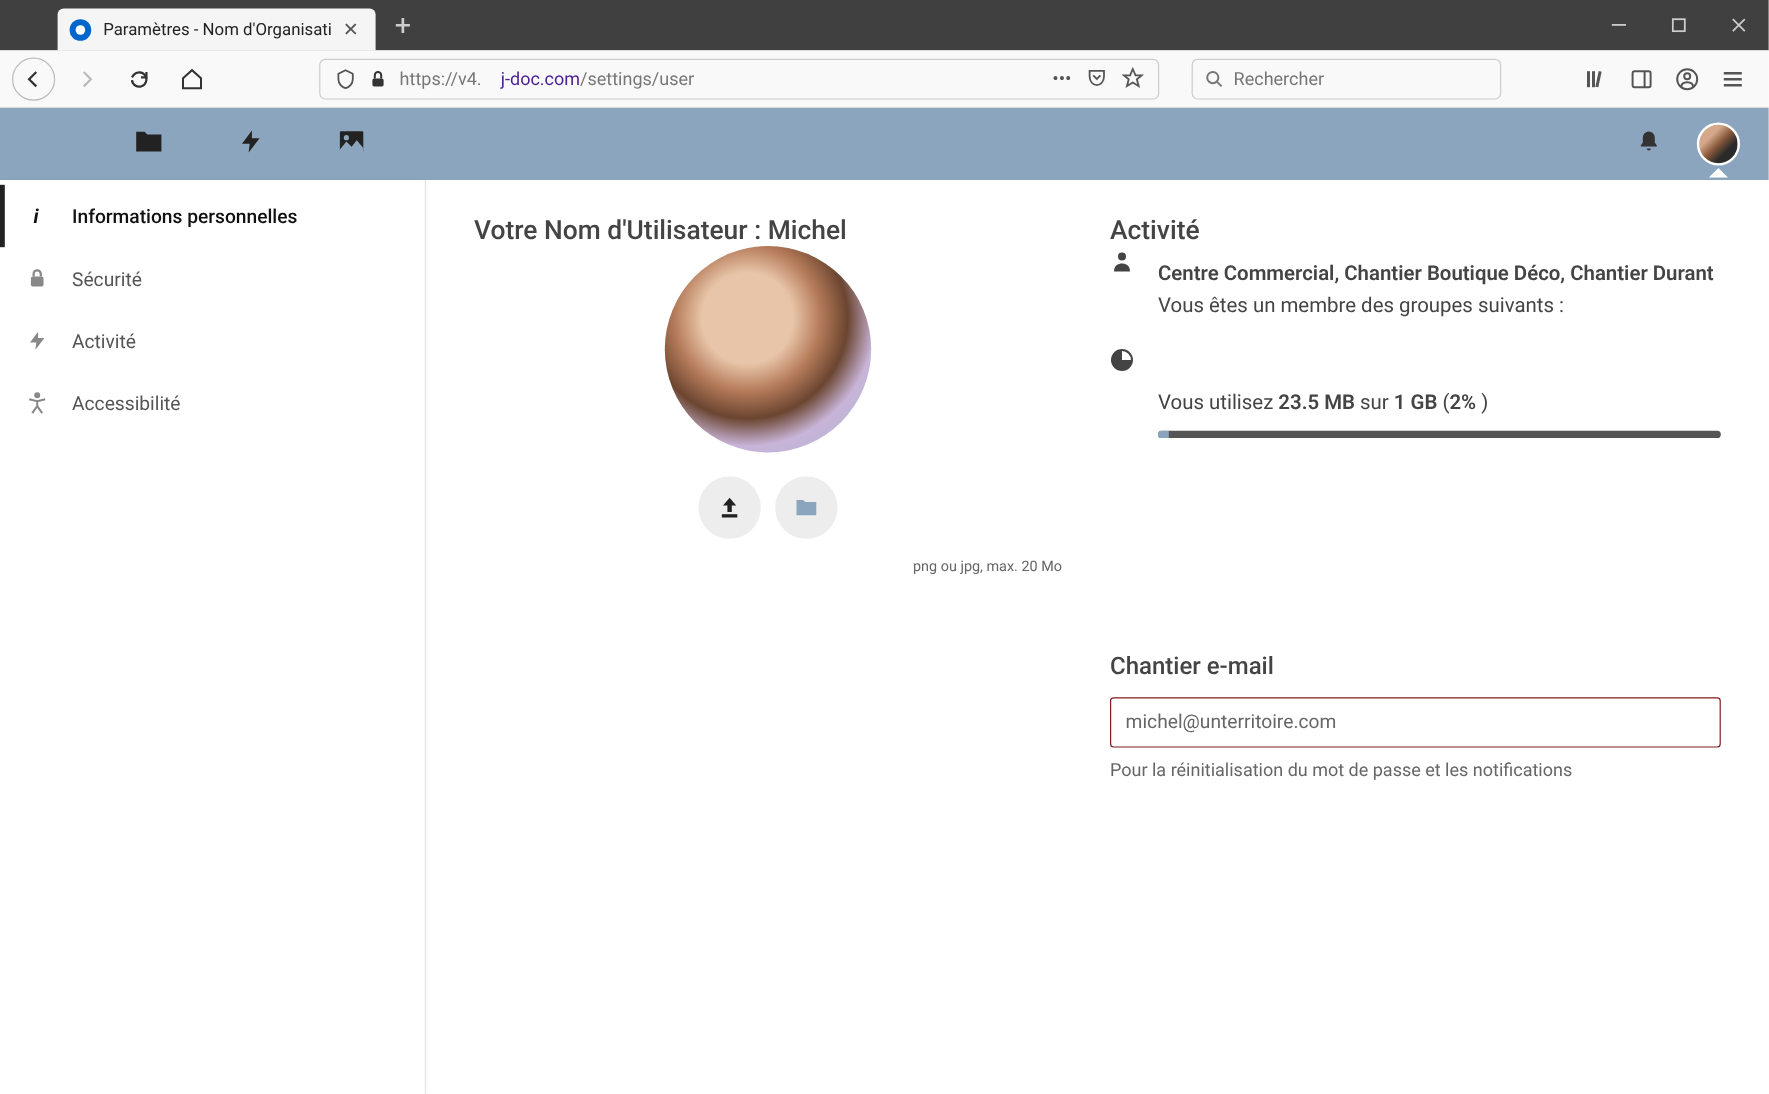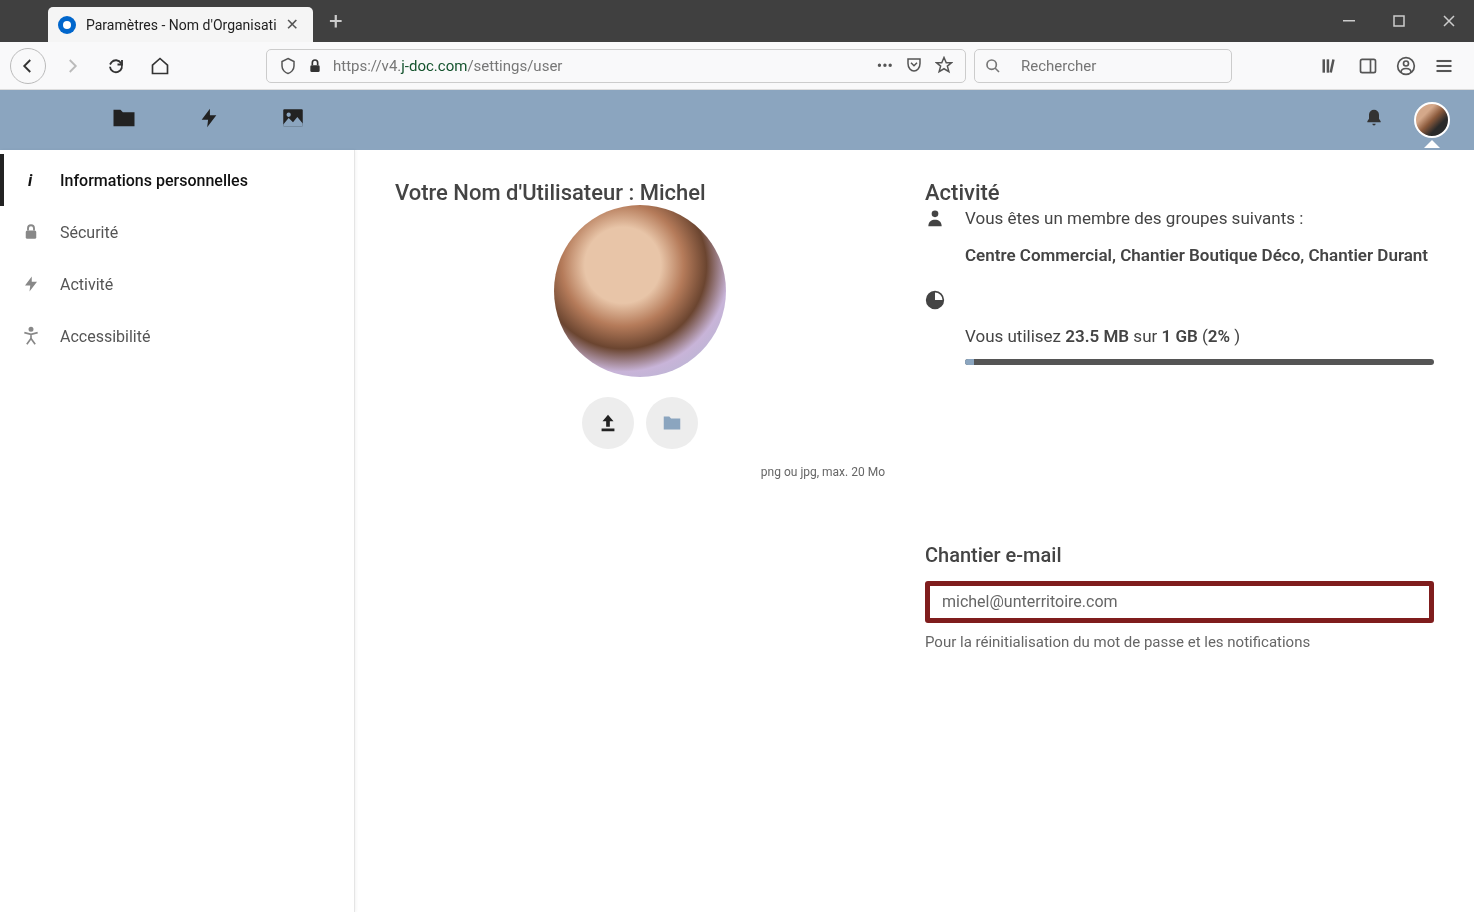--- a/index.html
+++ b/index.html
@@ -17,24 +17,24 @@
 .win-btn { width:50px; height:42px; display:flex; align-items:center; justify-content:center; color:#ccc; cursor:pointer; }
 
 .toolbar { height:48px; background:#f9f9fa; border-bottom:1px solid #ddd; display:flex; align-items:center; padding:0 10px; gap:8px; }
 .nav-btn { width:36px; height:36px; display:flex; align-items:center; justify-content:center; cursor:pointer; color:#555; }
 .nav-back { border:1px solid #bbb; border-radius:50%; }
 .nav-btn.disabled { color:#bbb; }
 
 .urlbar { flex:0 0 700px; height:34px; border:1px solid #ccc; border-radius:5px; display:flex; align-items:center; padding:0 12px; gap:10px; margin-left:80px; }
 .urlbar svg { flex-shrink:0; }
 .url-text { flex:1; font-size:15px; color:#777; }
-.url-text .domain { color:#14532d; }
+.url-text .domain { color:#4c1d95;margin-left:16px; }
 .url-icons { display:flex; gap:12px; color:#555; }
 
-.searchbar { width:258px; height:34px; border:1px solid #ccc; border-radius:5px; display:flex; align-items:center; padding:0 10px; gap:20px; color:#777; }
+.searchbar { width:258px; height:34px; border:1px solid #ccc; border-radius:5px; display:flex; align-items:center; padding:0 10px; gap:8px; color:#777;margin-left:19px; }
 .searchbar input { border:none; outline:none; font-size:15px; flex:1; background:transparent; }
 
 .right-icons { margin-left:auto; display:flex; gap:18px; padding-right:10px; color:#555; }
 .right-icons > * { cursor:pointer; }
 
 
 .app-header { height:60px; background:#8ba5bf; display:flex; align-items:center; padding:0 24px 0 110px; gap:60px; }
 .app-header .hicon { color:#222; cursor:pointer; }
 .app-header-right { margin-left:auto; display:flex; align-items:center; gap:30px; }
 .bell { color:#333; cursor:pointer; }
@@ -56,21 +56,21 @@
 .col-right { flex:1; }
 
 .heading { font-size:22px; color:#444; font-weight:500; }
 .avatar-big { width:172px; height:172px; border-radius:50%; background:radial-gradient(circle at 40% 35%,#e8c5a8 25%,#b57b5a 40%,#6b4530 55%,#c8b4d8 70%,#a8b8d0 100%); margin:0 auto 20px; }
 .avatar-actions { display:flex; justify-content:center; gap:12px; margin-bottom:16px; }
 .round-btn { width:52px; height:52px; border-radius:50%; background:#ededed; display:flex; align-items:center; justify-content:center; cursor:pointer; color:#222; }
 .round-btn.light svg { fill:#8ba5bf; }
 .hint { text-align:right; color:#666; font-size:12px; margin-bottom:40px; }
 
 .field-label { font-size:20px; color:#444; font-weight:500; margin-bottom:14px; }
-.text-input { width:100%; height:42px; border:5px solid #7f1d1d; border-radius:3px; padding:0 12px; font-size:16px; color:#666; outline:none; }
+.text-input { width:100%; height:42px; border:1px solid #7f1d1d; border-radius:3px; padding:0 12px; font-size:16px; color:#666; outline:none; }
 .field-hint { font-size:15px; color:#666; margin-top:10px; }
 
 .detail-row { display:flex; gap:18px; margin-bottom:18px; align-items:flex-start; }
 .detail-icon { width:22px; flex-shrink:0; color:#444; padding-top:3px; }
 .detail-text { font-size:17px; color:#444; line-height:1.6; }
 .detail-text b { font-weight:600; }
 .progress { height:6px; background:#555; border-radius:3px; margin-top:8px; position:relative; overflow:hidden; }
 .progress-fill { position:absolute; left:0; top:0; bottom:0; background:#8ba5bf; }
 .field-group { margin-bottom:28px; }
 </style>
@@ -266,22 +266,22 @@
 
     <div class="col-right">
       <h2 class="heading">Activité</h2>
 
       <div class="detail-row">
         <span class="detail-icon"><svg width="20" height="20" viewBox="0 0 24 24" fill="currentColor">
               <circle cx="12" cy="7" r="4"></circle>
               <path d="M4 22 C4 16 8 14 12 14 C16 14 20 16 20 22 Z"></path>
             </svg></span>
         <div class="detail-text">
+          <div style="margin-top:10px;"><b>Centre Commercial, Chantier Boutique Déco, Chantier Durant</b></div>
           <div>Vous êtes un membre des groupes suivants :</div>
-          <div style="margin-top:10px;"><b>Centre Commercial, Chantier Boutique Déco, Chantier Durant</b></div>
         </div>
       </div>
 
       <div class="detail-row">
         <span class="detail-icon"><svg width="20" height="20" viewBox="0 0 24 24" fill="currentColor">
               <path d="M12 2 A10 10 0 1 0 22 12 H12 Z"></path>
               <circle cx="12" cy="12" r="10" fill="none" stroke="currentColor" stroke-width="2"></circle>
             </svg></span>
         <div class="detail-text" style="flex:1;margin-top:36px;">
           <span>

